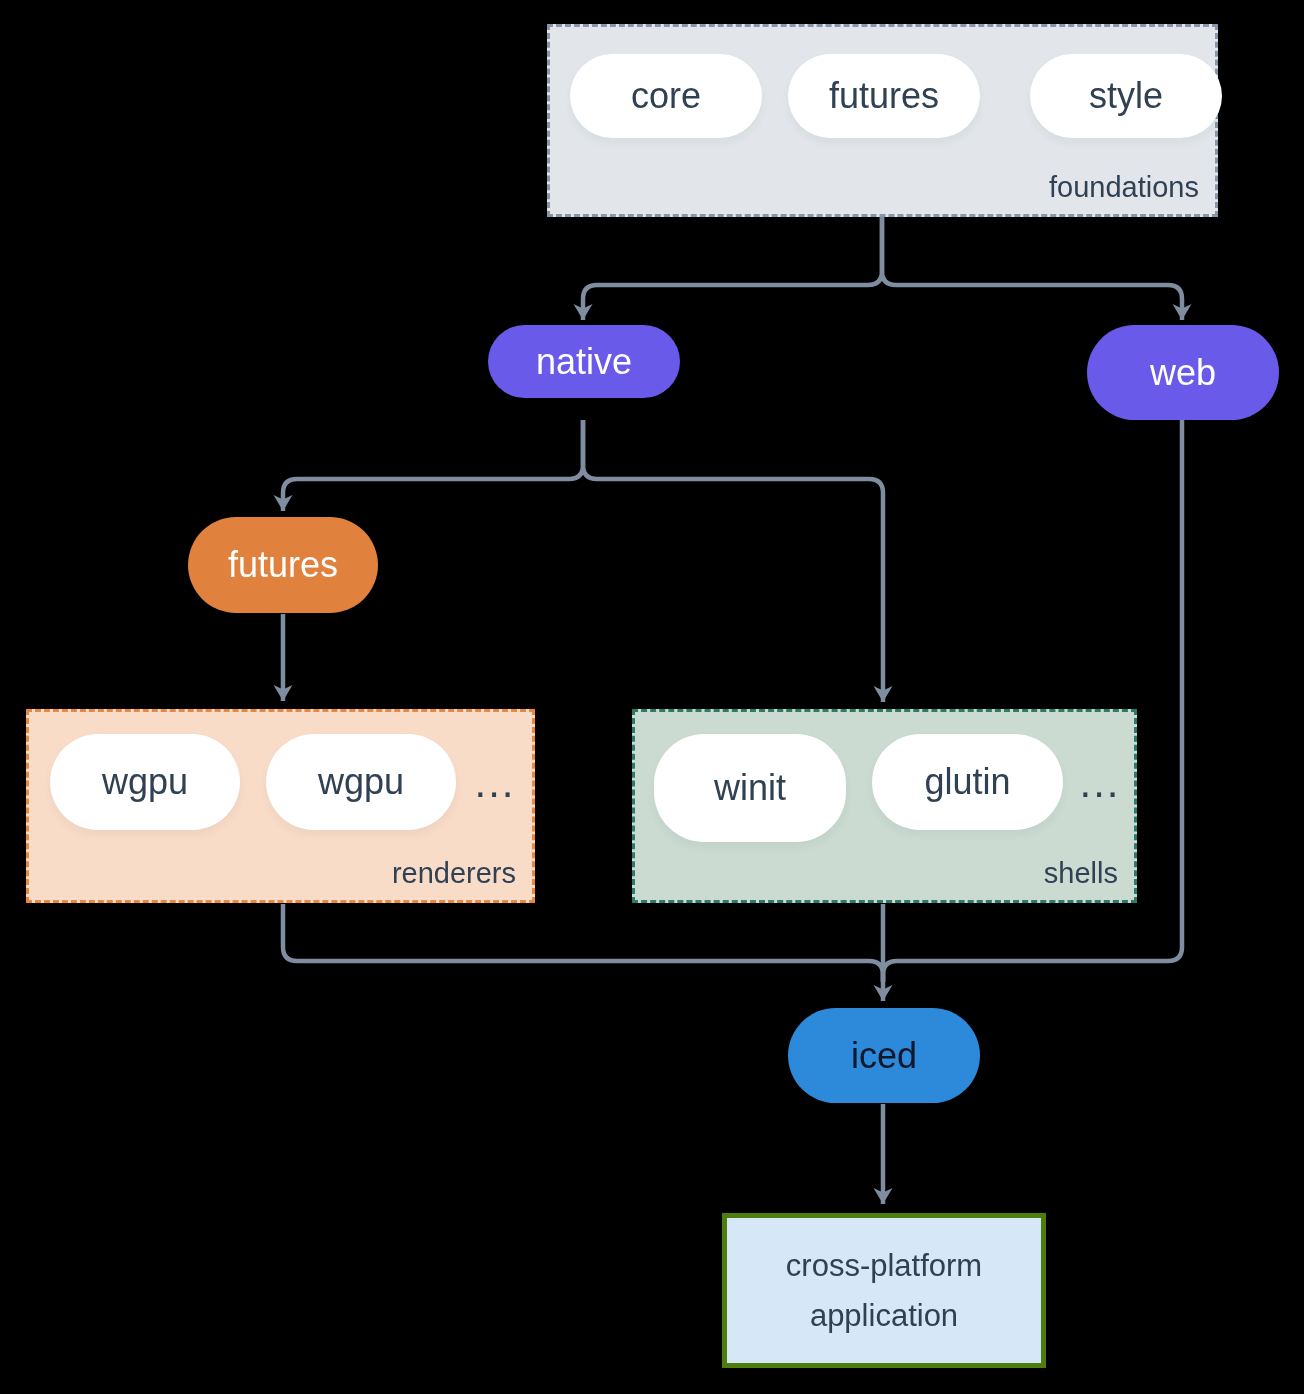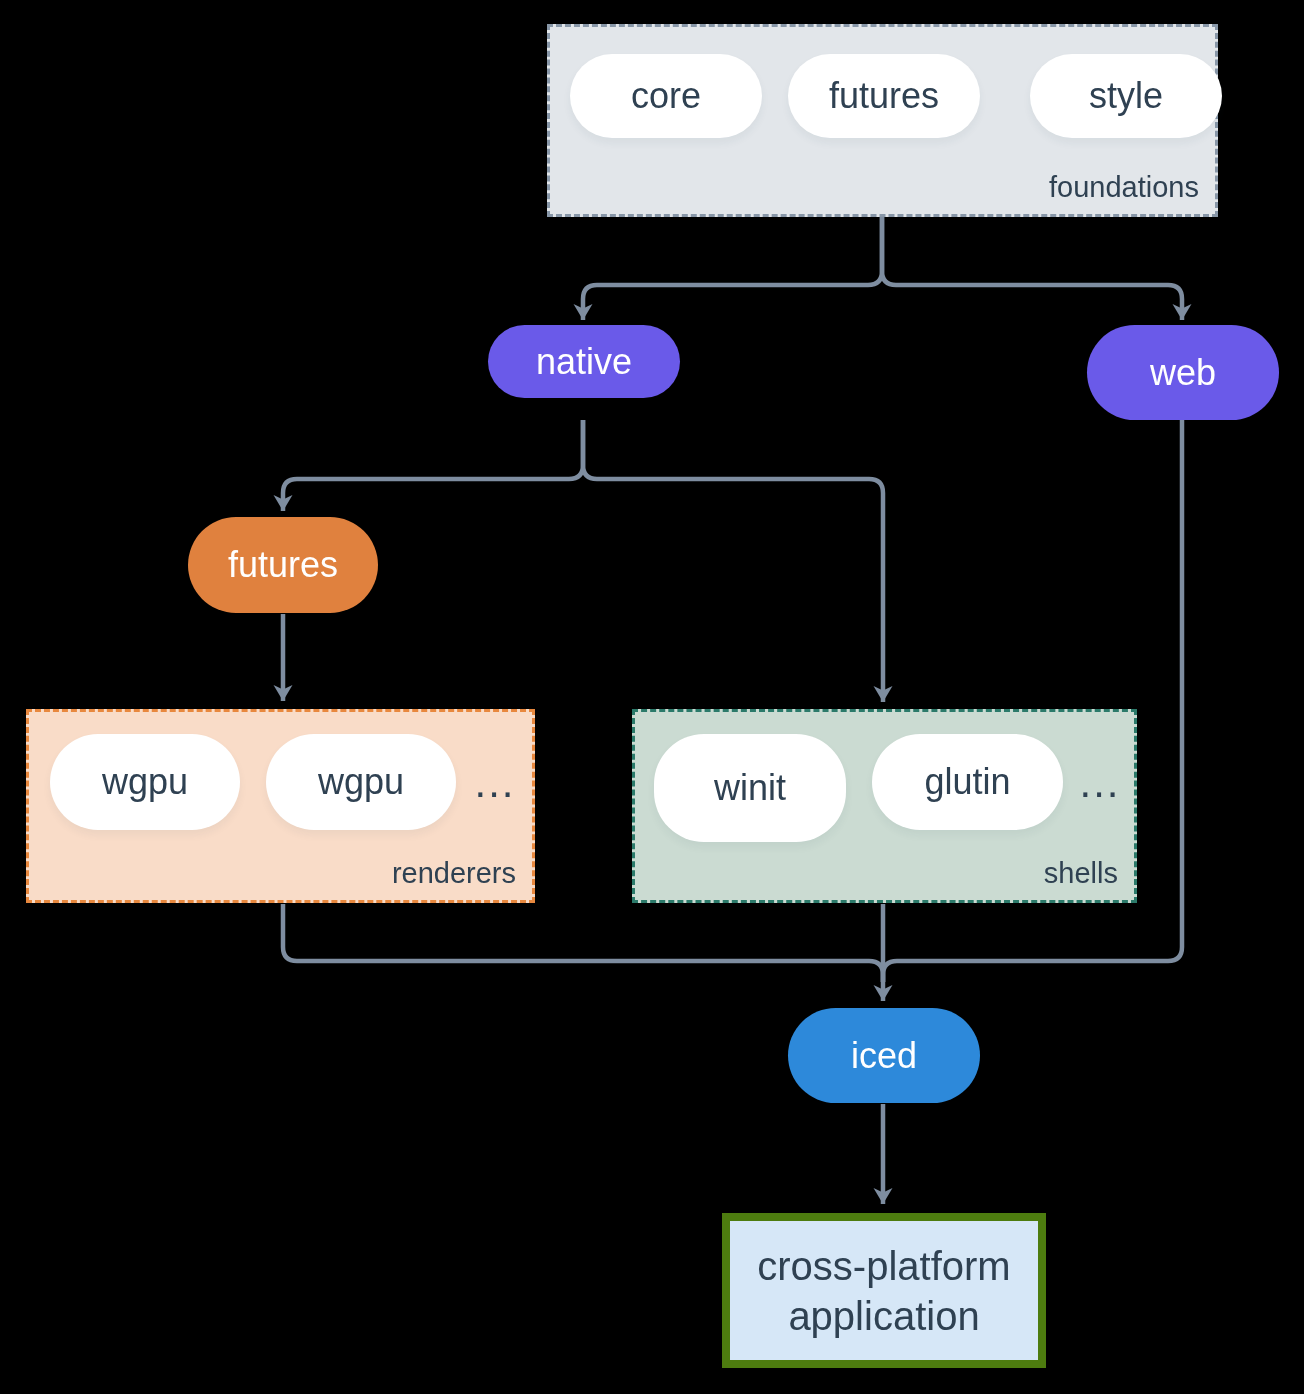--- a/index.html
+++ b/index.html
@@ -65,42 +65,42 @@
   .pill-purple {
     background: #6a5ae9;
     color: #ffffff;
   }
   .pill-orange {
     background: #e0813e;
     color: #ffffff;
   }
   .pill-blue {
     background: #2d89da;
-    color: #ffffff;
+    color: #0f172a;
   }
   .ellipsis {
     position: absolute;
     display: flex;
     align-items: center;
     justify-content: center;
     font-size: 42px;
     letter-spacing: 2px;
     color: #2f4152;
   }
   .app-box {
     position: absolute;
     left: 722px; top: 1213px; width: 324px; height: 155px;
     box-sizing: border-box;
     background: #d6e7f7;
-    border: 8px solid #4d7c0f;
+    border: 5px solid #4d7c0f;
     display: flex;
     flex-direction: column;
     align-items: center;
     justify-content: center;
-    font-size: 40px;
+    font-size: 31px;
     line-height: 50px;
     color: #2f4152;
   }
 </style>
 </head>
 <body>
 
 <div class="canvas">
 
   <svg class="edges-svg" viewBox="0 0 1304 1394" xmlns="http://www.w3.org/2000/svg">

